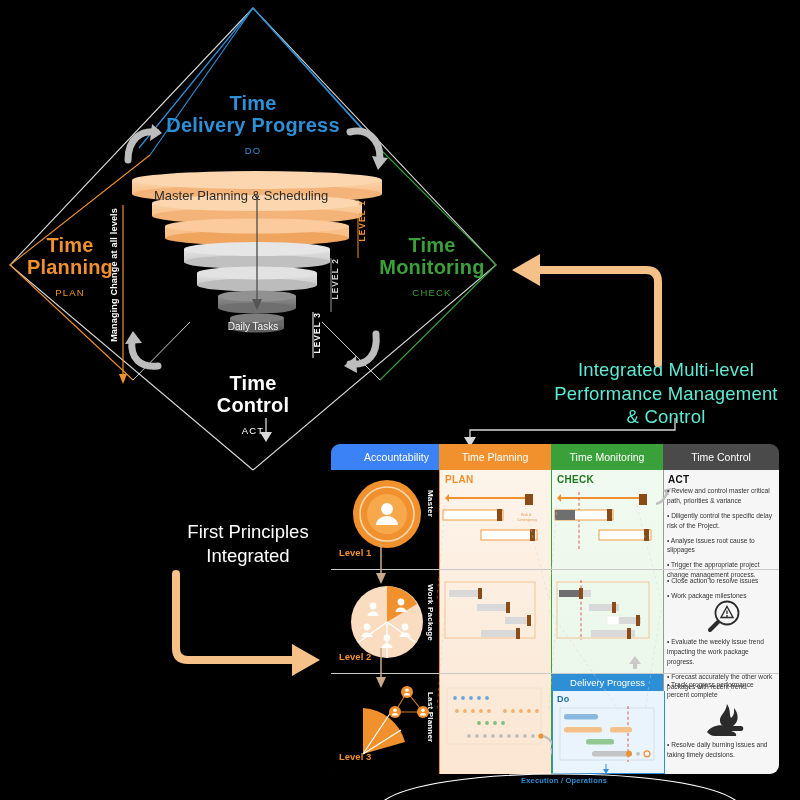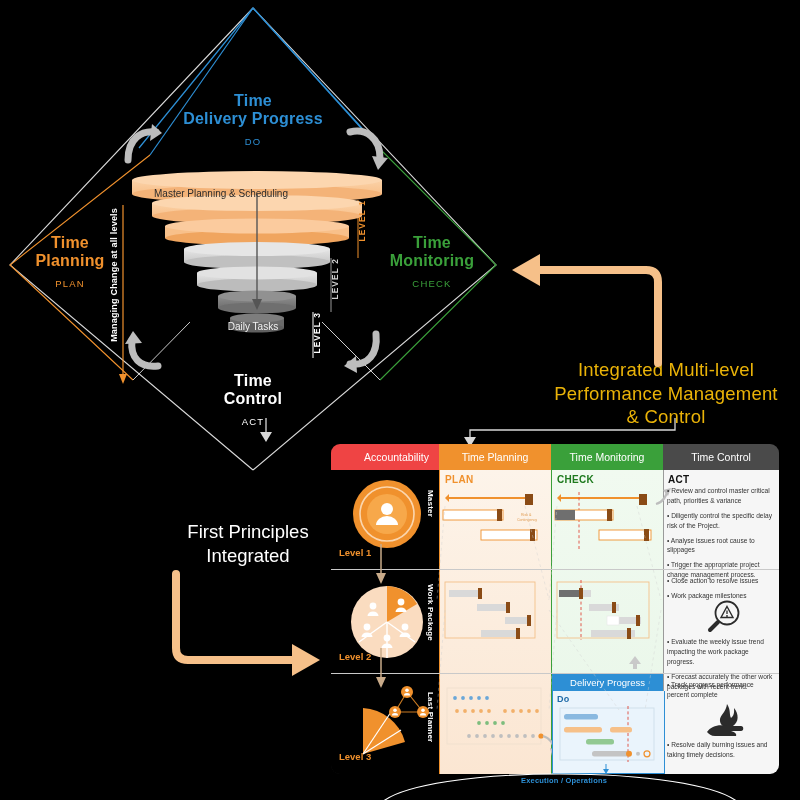--- a/index.html
+++ b/index.html
@@ -3,36 +3,36 @@
 <meta charset="utf-8">
 <style>
   html,body{margin:0;padding:0;background:#000;}
   body{width:800px;height:800px;overflow:hidden;font-family:"Liberation Sans",sans-serif;}
   #stage{position:relative;width:800px;height:800px;background:#000;}
 
   
   #diamond-area{position:absolute;left:0;top:0;width:520px;height:470px;}
 
   .pdca-label{position:absolute;text-align:center;font-weight:bold;line-height:1.12;letter-spacing:.2px;}
-  .pdca-label .big{display:block;font-size:16px;}
+  .pdca-label .big{display:block;font-size:20px;}
   .pdca-sub{display:block;font-weight:normal;font-size:9.5px;letter-spacing:1.2px;margin-top:9px;}
 
   
   #funnel{position:absolute;left:132px;top:172px;width:250px;height:195px;}
-  .funnel-caption{position:absolute;color:#2b2b2b;font-size:10px;white-space:nowrap;}
+  .funnel-caption{position:absolute;color:#2b2b2b;font-size:13px;white-space:nowrap;}
 
   .lvl{position:absolute;font-size:8.4px;font-weight:bold;letter-spacing:1.1px;
        writing-mode:vertical-rl;transform:rotate(180deg);}
   #managing-change{position:absolute;left:109px;top:208px;color:#fff;font-size:9px;font-weight:bold;
        writing-mode:vertical-rl;transform:rotate(180deg);letter-spacing:.2px;white-space:nowrap;}
 
   .curvearrow{position:absolute;width:34px;height:34px;}
 
   
-  #integrated-title{position:absolute;left:536px;top:358px;width:260px;text-align:center;color:#eab308;
+  #integrated-title{position:absolute;left:536px;top:358px;width:260px;text-align:center;color:#5eead4;
       font-size:18.5px;line-height:1.28;letter-spacing:.2px;}
   #fpf-title{position:absolute;left:148px;top:520px;width:200px;text-align:center;color:#fff;
       font-size:18.5px;line-height:1.28;}
 
   
   #matrix{position:absolute;left:331px;top:444px;width:448px;height:330px;
       border-radius:9px;overflow:hidden;background:#141414;}
   #matrix-inner{position:relative;width:100%;height:100%;}
   .mhead{position:absolute;top:0;height:26px;display:flex;align-items:center;justify-content:center;
       color:#fff;font-size:10.5px;}
@@ -216,21 +216,21 @@
   </svg>
 
   <div id="matrix">
     <div id="matrix-inner">
 
       <div class="mcol" style="left:0;width:108px;background:#000;"></div>
       <div class="mcol" style="left:108px;width:112px;background:linear-gradient(180deg,#fdf4ea,#fbe6d2);"></div>
       <div class="mcol" style="left:220px;width:112px;background:linear-gradient(180deg,#f1faf0,#e8f6e8);"></div>
       <div class="mcol" style="left:332px;width:116px;background:#f6f6f6;"></div>
 
-      <div class="mhead" style="left:0;width:131px;background:#ef4444;">Accountability</div>
+      <div class="mhead" style="left:0;width:131px;background:#3b82f6;">Accountability</div>
       <div class="mhead" style="left:108px;width:112px;background:#f0912d;">Time Planning</div>
       <div class="mhead" style="left:332px;width:116px;background:#4a4a4a;">Time Control</div>
       <div class="mhead" style="left:220px;width:112px;background:#3aa03a;">Time Monitoring</div>
 
       <div class="mvsep" style="left:108px;top:26px;bottom:0;background:#f0912d;"></div>
       <div class="mvsep" style="left:220px;top:26px;bottom:0;background:#3aa03a;"></div>
       <div class="mvsep" style="left:332px;top:26px;bottom:0;background:#9a9a9a;"></div>
 
       <div class="mrow-sep" style="left:0;right:0;top:125px;"></div>
       <div class="mrow-sep" style="left:0;right:0;top:229px;"></div>

